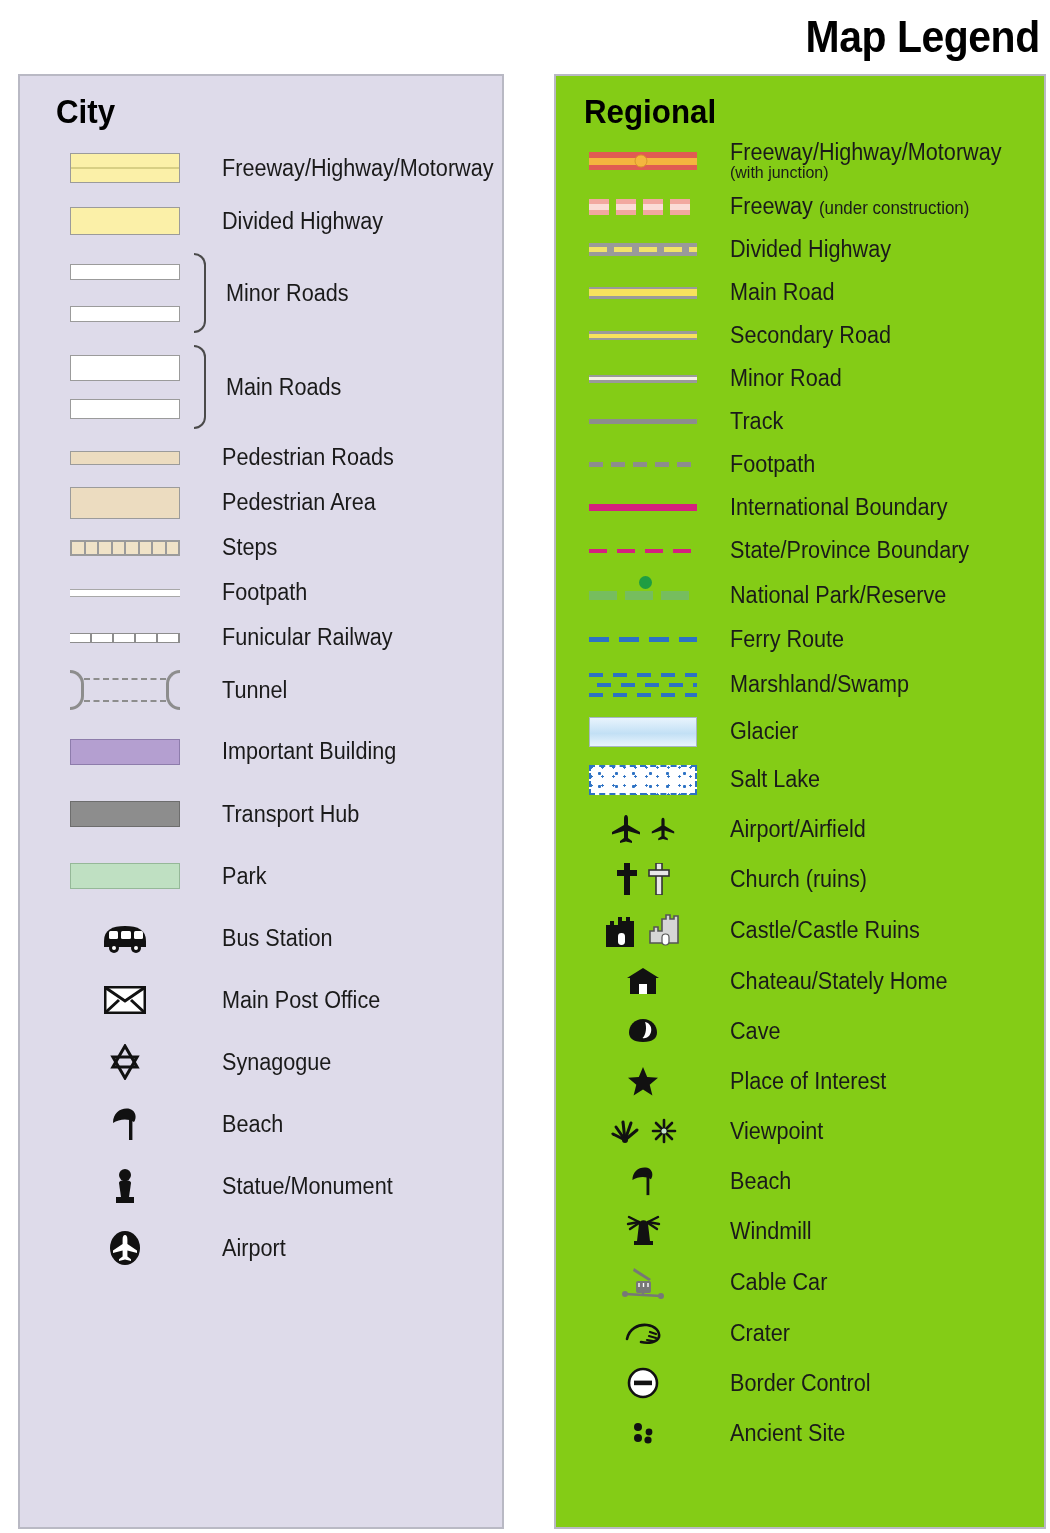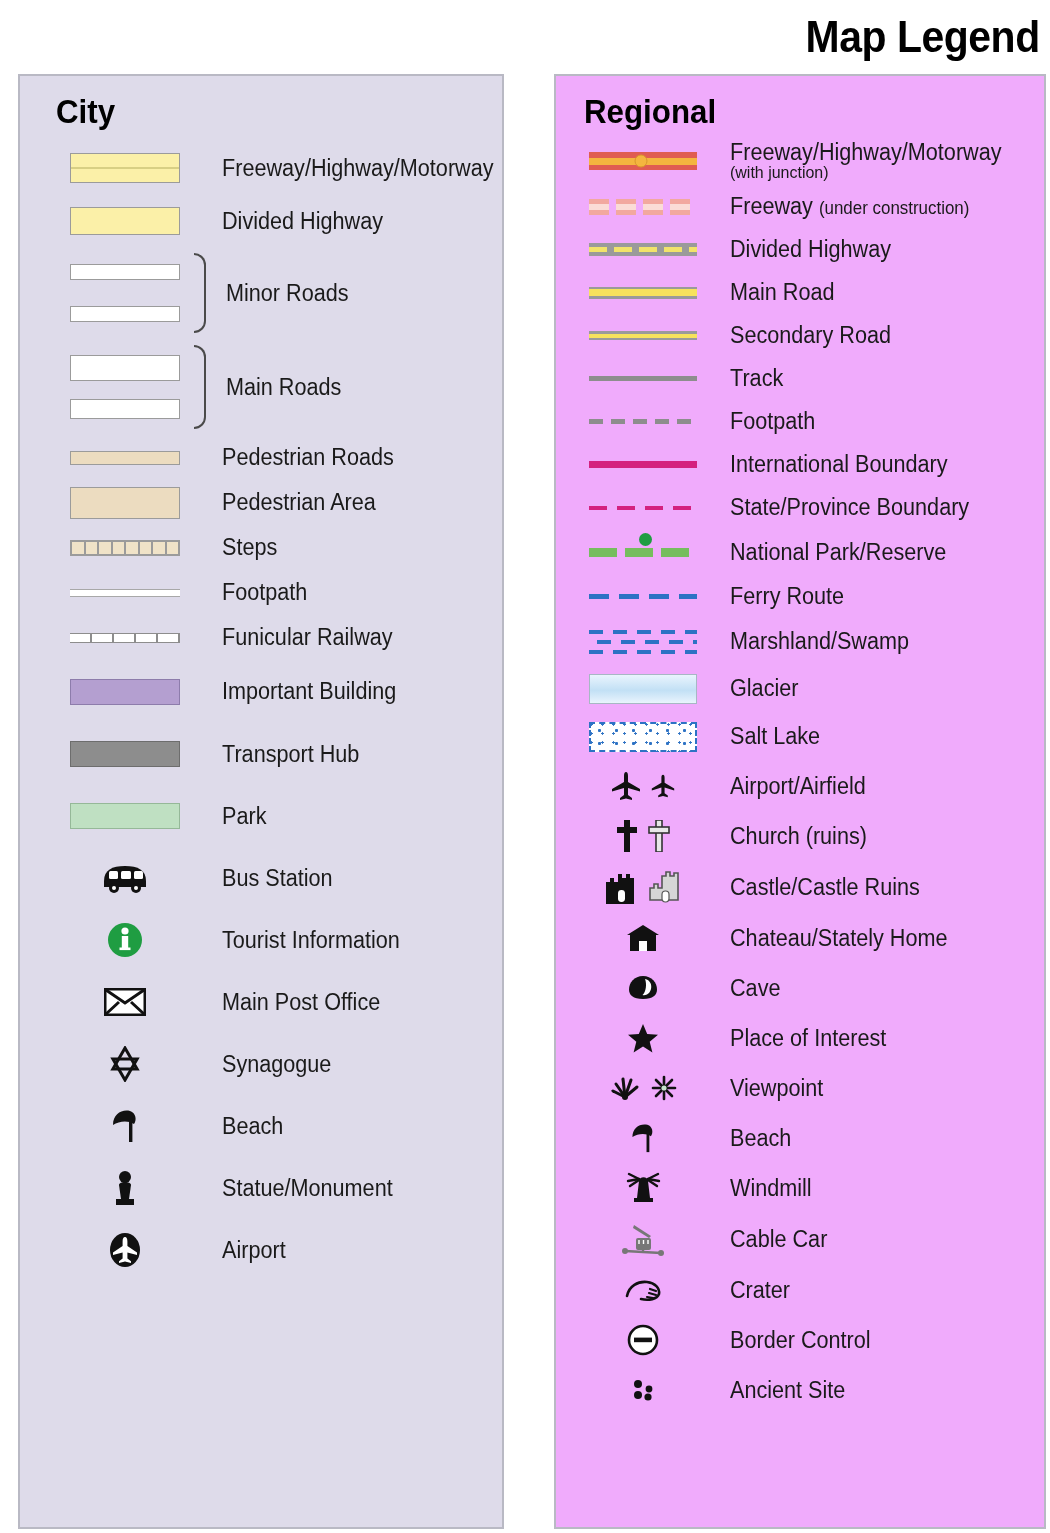--- a/index.html
+++ b/index.html
@@ -21,21 +21,21 @@
     transform-origin: right center;
   }
   .panel {
     position: absolute;
     top: 74px;
     bottom: 4px;
     border: 2px solid #b9b9c4;
     overflow: hidden;
   }
   #panel-city { left: 18px; width: 486px; background: #dedbea; }
-  #panel-regional { left: 554px; width: 492px; background: #f0abfc; }
+  #panel-regional { left: 554px; width: 492px; background: #84cc16; }
   .panel-title {
     font-size: 34px; font-weight: bold; color: #000;
     transform: scaleX(0.92); transform-origin: left center;
   }
   #panel-city .panel-title { margin: 16px 0 0 36px; }
   #panel-regional .panel-title { margin: 16px 0 0 28px; }
 
   .rows { margin-top: 10px; }
   .row { display: flex; align-items: center; }
   .sym {
@@ -210,20 +210,31 @@
     </div>
 
 
     <div class="row">
       <div class="sym">
           <div class="fun-sym"></div>
         </div>
       <div class="lbl">Funicular Railway</div>
     </div>
 
+    <div class="row" style="min-height:60px">
+      <div class="sym">
+        <div class="tun-sym">
+            <div class="br brl"></div>
+            <div class="dl dl1"></div>
+            <div class="dl dl2"></div>
+            <div class="br brr"></div>
+          </div>
+      </div>
+      <div class="lbl">Tunnel</div>
+    </div>
 
     <div class="row" style="min-height:63px">
       <div class="sym">
           <div class="bar sw-important"></div>
         </div>
       <div class="lbl">Important Building</div>
     </div>
 
     <div class="row" style="min-height:62px">
       <div class="sym">
@@ -249,31 +260,20 @@
           <rect x="34" y="10" width="9" height="8" rx="1.5" fill="#fff"></rect>
           <circle cx="14" cy="27" r="5" fill="#111"></circle>
             <circle cx="14" cy="27" r="2" fill="#fff"></circle>
           <circle cx="36" cy="27" r="5" fill="#111"></circle>
             <circle cx="36" cy="27" r="2" fill="#fff"></circle>
         </svg>
       </div>
       <div class="lbl">Bus Station</div>
     </div>
 
-    <div class="row" style="min-height:62px">
-      <div class="sym">
-        <svg width="38" height="38" viewBox="0 0 38 38">
-          <circle cx="19" cy="19" r="17" fill="#1f9d42"></circle>
-          <circle cx="19" cy="10" r="3.6" fill="#fff"></circle>
-          <rect x="15.8" y="15" width="6.4" height="14" fill="#fff"></rect>
-          <rect x="13.5" y="26.5" width="11" height="2.6" fill="#fff"></rect>
-        </svg>
-      </div>
-      <div class="lbl">Tourist Information</div>
-    </div>
 
     <div class="row" style="min-height:62px">
       <div class="sym">
         <svg width="42" height="28" viewBox="0 0 42 28">
           <rect x="1" y="1" width="40" height="26" fill="#fff" stroke="#111" stroke-width="3"></rect>
           <path d="M2 2 L21 15 L40 2" fill="none" stroke="#111" stroke-width="3"></path>
           <path d="M2 26 L15 14 M40 26 L27 14" fill="none" stroke="#111" stroke-width="3"></path>
         </svg>
       </div>
       <div class="lbl">Main Post Office</div>
@@ -374,20 +374,28 @@
 
     <div class="row">
       <div class="sym">
           <div class="r-line rl-secondary">
             <i></i>
           </div>
         </div>
       <div class="lbl">Secondary Road</div>
     </div>
 
+    <div class="row">
+      <div class="sym">
+          <div class="r-line rl-minor">
+            <i></i>
+          </div>
+        </div>
+      <div class="lbl">Minor Road</div>
+    </div>
 
     <div class="row">
       <div class="sym">
           <div class="r-line rl-track"></div>
         </div>
       <div class="lbl">Track</div>
     </div>
 
     <div class="row">
       <div class="sym">

